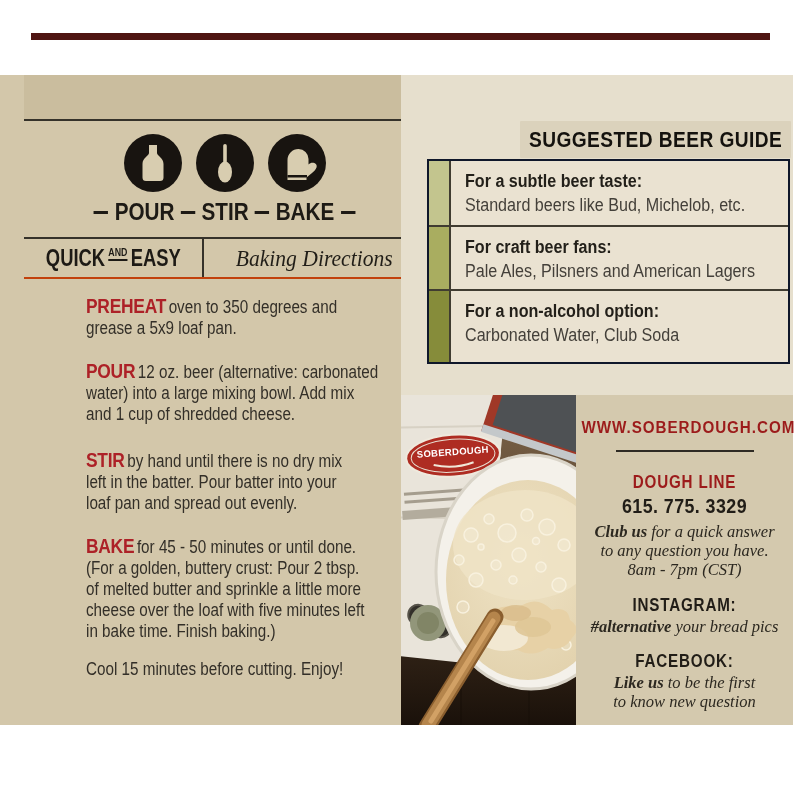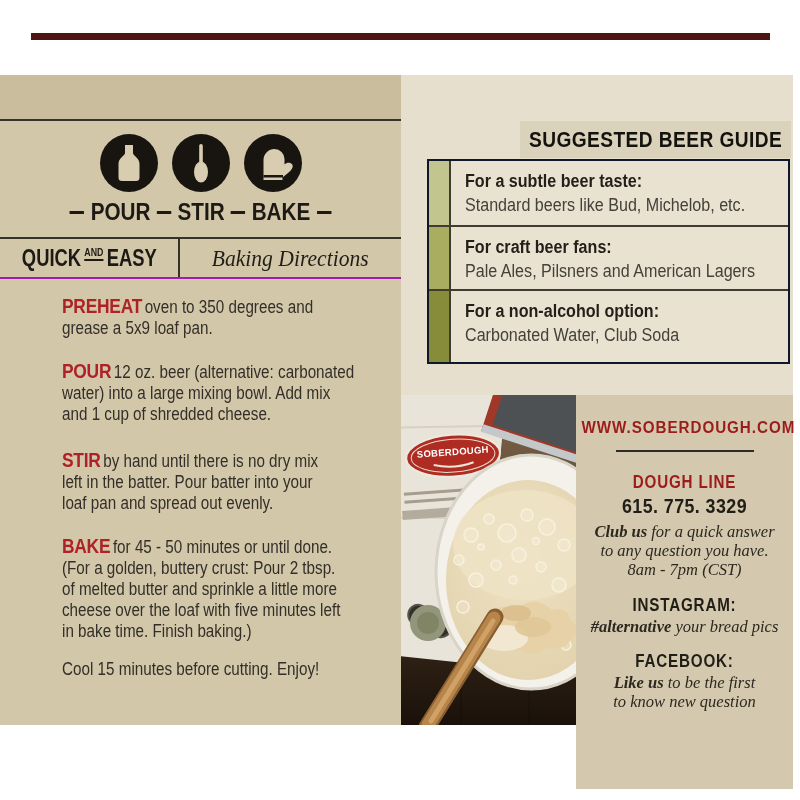--- a/index.html
+++ b/index.html
@@ -4,29 +4,29 @@
 <style>
   html,body{margin:0;padding:0;background:#fff;}
   #stage{position:relative;width:800px;height:800px;background:#ffffff;overflow:hidden;
          font-family:"Liberation Sans",sans-serif;-webkit-font-smoothing:antialiased;}
   .abs{position:absolute;}
 
   
   #top-bar{left:31px;top:33px;width:739px;height:7px;background:#4f1512;}
 
   
-  #left-panel{left:0;top:75px;width:401px;height:650px;background:#d3c7aa;}
+  #left-panel{left:0;top:75px;width:401px;height:650px;background:#d3c7aa;padding-left:24px;}
   .flap{height:44px;background:#cabd9e;border-bottom:2px solid #35322a;}
   .icons-section{height:103px;border-bottom:2px solid #35322a;padding-top:13px;box-sizing:content-box;}
   .circles{display:flex;justify-content:center;gap:14px;}
   .circle{width:58px;height:58px;border-radius:50%;background:#181410;}
   .steps-labels{margin-top:7px;display:flex;justify-content:center;align-items:center;
                 font-size:23px;font-weight:bold;color:#1d1a15;transform:scaleX(.9);}
   .dash{width:16px;height:3px;background:#1d1a15;margin:0 7px;}
-  .qe-band{height:38px;border-bottom:2px solid #a21caf;display:flex;}
+  .qe-band{height:38px;border-bottom:2px solid #c2410c;display:flex;}
   .qe-left{width:178px;border-right:2px solid #35322a;display:flex;align-items:center;justify-content:center;}
   .qe-left-inner{transform:scaleX(.8);white-space:nowrap;font-weight:bold;font-size:23px;color:#1d1a15;display:flex;align-items:center;}
   .qe-and{font-size:11px;border-bottom:2px solid #1d1a15;padding-bottom:1px;margin:0 4px;position:relative;top:-5px;}
   .qe-right{flex:1;display:flex;align-items:center;justify-content:center;}
   .baking-title{font-family:"Liberation Serif",serif;font-style:italic;font-size:24px;color:#211e18;transform:scaleX(.9);white-space:nowrap;}
   .dirs{padding:17px 0 0 62px;width:340px;color:#332f28;font-size:17.5px;line-height:21px;}
   .dirs p{margin:0 0 22px;transform:scaleX(.87);transform-origin:left top;}
   .dirs p .body{white-space:pre-line;}
   .dirs p.mb25{margin-bottom:25px;} .dirs p.mb17{margin-bottom:17px;}
   .hw{font-weight:bold;color:#ad2127;font-size:20px;letter-spacing:-.3px;margin-right:3px;}
@@ -41,21 +41,21 @@
   .g-row:last-child{border-bottom:none;}
   .g-row:nth-child(1){height:64px;} .g-row:nth-child(2){height:62px;} .g-row:nth-child(3){height:71px;}
   .g-swatch{width:20px;border-right:2px solid #403c31;}
   .g-cell{flex:1;background:#eae2d1;padding:10px 0 0 14px;}
   .g-label{font-weight:bold;font-size:17.5px;color:#221f19;transform:scaleX(.92);transform-origin:left top;white-space:nowrap;}
   .g-desc{font-size:17.5px;color:#44403a;margin-top:3px;transform:scaleX(.92);transform-origin:left top;white-space:nowrap;}
 
   
   #right-bottom{left:401px;top:395px;width:392px;height:330px;}
   #photo{position:absolute;left:0;top:0;width:175px;height:330px;}
-  #contact{position:absolute;left:175px;top:0;width:217px;height:394px;background:#d4c9ae;
+  #contact{position:absolute;left:175px;top:0;width:217px;height:330px;background:#d4c9ae;
            text-align:center;color:#26221c;}
   .website{margin-top:24px;font-weight:bold;font-size:16px;letter-spacing:1px;color:#9c1b1b;transform:scaleX(.95);white-space:nowrap;}
   .rule{width:138px;height:0;border-top:2px solid #2e2a24;margin:13px auto 0;}
   .mini-head{font-weight:bold;font-size:19px;letter-spacing:1px;color:#211d17;transform:scaleX(.8);white-space:nowrap;}
   .red{color:#9c1b1b;}
   .dough-line{margin-top:19px;}
   .phone{margin-top:1px;font-weight:bold;font-size:21px;letter-spacing:.5px;color:#211d17;transform:scaleX(.85);white-space:nowrap;}
   .serif-note{font-family:"Liberation Serif",serif;font-style:italic;font-size:16.5px;line-height:19px;color:#2c2820;margin-top:4px;}
   .serif-note b{font-weight:bold;}
   .insta-head{margin-top:15px;} .fb-head{margin-top:14px;}

